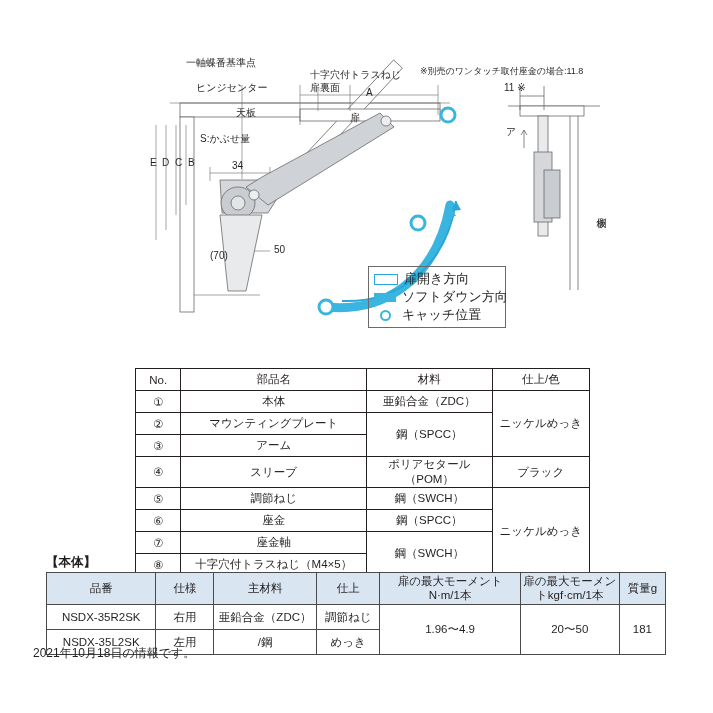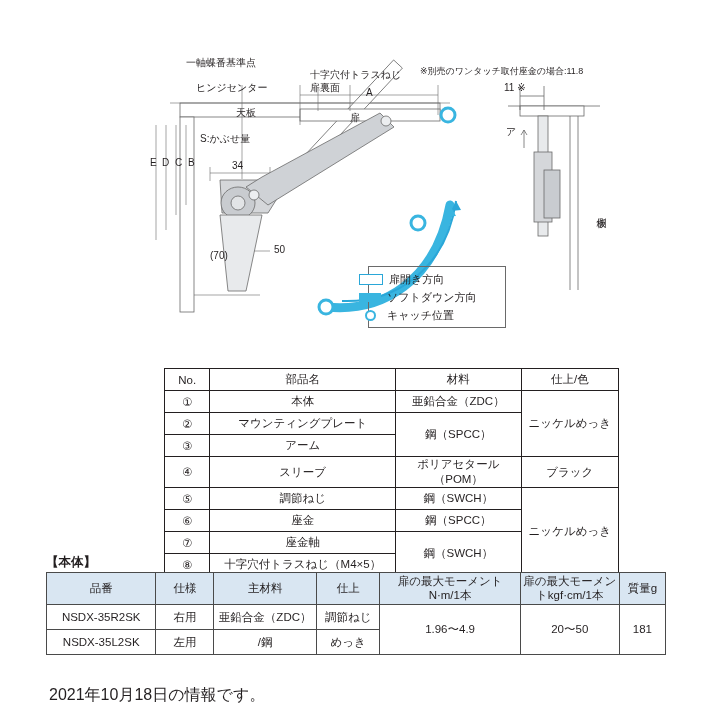--- a/index.html
+++ b/index.html
@@ -24,41 +24,41 @@
   .diagram{position:absolute;left:150px;top:55px;width:430px;height:290px;}
   .diagram svg{display:block;}
 
   .rightview{position:absolute;left:500px;top:60px;width:120px;height:260px;}
 
   .lbl{position:absolute;font-size:10px;white-space:nowrap;line-height:1.1;}
   .lbl.v{writing-mode:vertical-rl;text-orientation:upright;}
   .tiny{font-size:9px;}
 
   
-  .legend{position:absolute;left:359px;top:270px;width:140px;font-size:11px;}
+  .legend{position:absolute;left:374px;top:270px;width:140px;font-size:13px;}
   .legend .row{display:flex;align-items:center;height:18px;}
   .legend .sw{width:22px;height:9px;margin-right:6px;flex:0 0 auto;}
   .legend .sw.open{border:1.6px solid #2aa7d8;background:#fff;}
   .legend .sw.soft{background:#39b5e0;}
   .legend .sw.catch{
     width:22px;height:12px;display:flex;align-items:center;justify-content:center;
   }
   .legend .dot{
     width:11px;height:11px;border-radius:50%;
     border:2.5px solid #39b5e0;background:#fff;box-sizing:border-box;
   }
   .legend-box{
     position:absolute;left:368px;top:266px;width:136px;height:60px;
     border:1px solid #6a6a6a;
   }
 
   
   .ptable{
     position:absolute;left:135px;top:368px;width:455px;
-    border-collapse:collapse;font-size:11.5px;margin-left:29px;
+    border-collapse:collapse;font-size:11.5px;
   }
   .ptable th,.ptable td{
     border:1px solid #231f20;
     text-align:center;
     height:21px;
     padding:0 2px;
   }
   .ptable th{font-weight:normal;background:#ffffff;}
   .ptable .c-no{width:42px;}
   .ptable .c-name{width:190px;}
@@ -83,21 +83,21 @@
   .btable tbody td{height:22px;}
   .btable .c1{width:112px;}
   .btable .c2{width:58px;}
   .btable .c3{width:104px;}
   .btable .c4{width:64px;}
   .btable .c5{width:148px;}
   .btable .c6{width:100px;}
   .btable .c7{width:44px;}
 
   .note{
-    position:absolute;left:49px;top:645px;font-size:16px;margin-top:40px;
+    position:absolute;left:33px;top:645px;font-size:12px;
   }
 </style>
 </head>
 <body>
 
 <div class="wrap">
 
 
   <div class="diagram">
     <svg width="430" height="290" viewBox="0 0 430 290">

